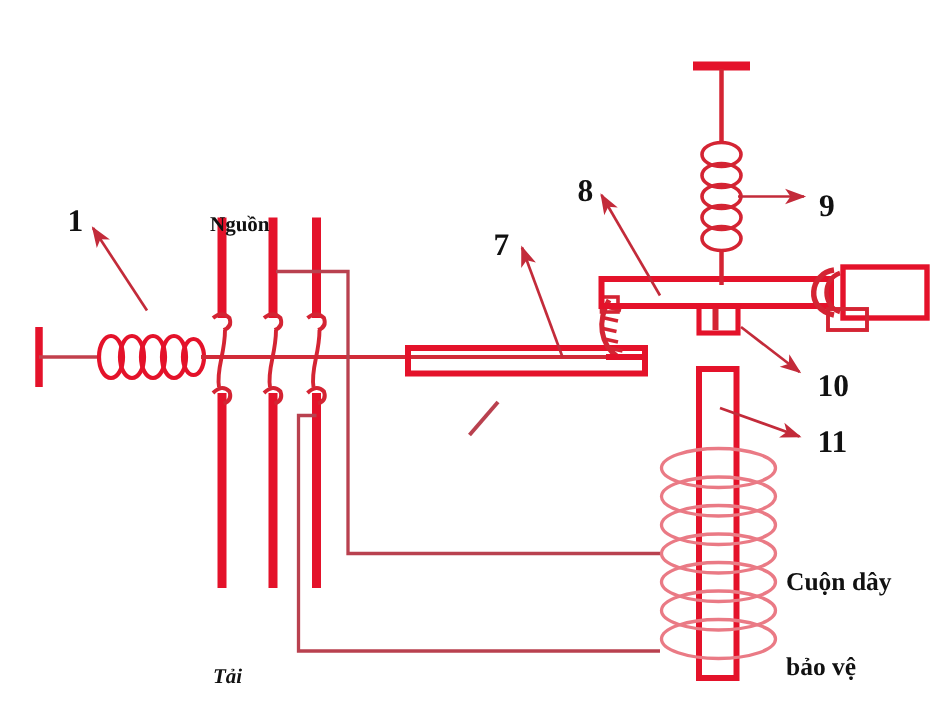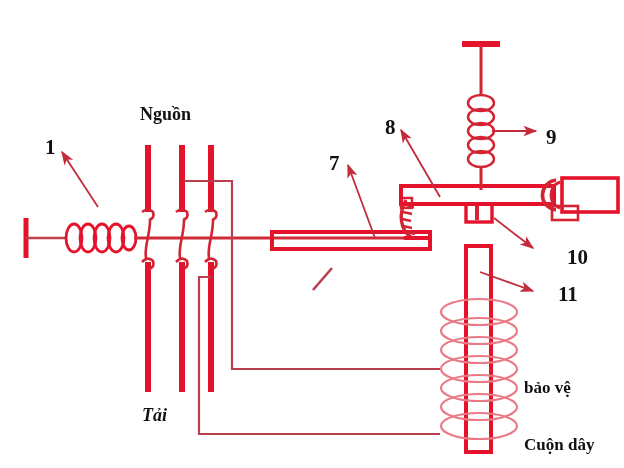--- a/index.html
+++ b/index.html
@@ -12,21 +12,21 @@
   .lbl{
     position:absolute;
     font-family:"Liberation Serif", serif;
     font-weight:bold;
     color:#111111;
     white-space:pre;
     line-height:1.12;
     letter-spacing:0px;
   }
   .lbl-num{font-size:21px;}
-  .lbl-word{font-size:18px;}
+  .lbl-word{font-size:14px;margin-top:39px;}
   .lbl-block{font-size:17px;}
 </style>
 </head>
 <body>
 
 <div id="stage">
 
   <svg id="diagram" viewBox="0 0 624 468">
     <defs>
       <marker id="arrowRed" markerWidth="9" markerHeight="9" refX="7.4" refY="3.1" orient="auto" markerUnits="strokeWidth">
@@ -141,25 +141,25 @@
       <line x1="492" y1="131" x2="536" y2="131"></line>
       <line x1="494" y1="218" x2="533" y2="248"></line>
       <line x1="480" y1="272" x2="533" y2="291"></line>
     </g>
   </svg>
 
   <div class="lbl lbl-num" style="left:45px;top:136px;">1</div>
   <div class="lbl lbl-num" style="left:329px;top:152px;">7</div>
   <div class="lbl lbl-num" style="left:385px;top:116px;">8</div>
   <div class="lbl lbl-num" style="left:546px;top:126px;">9</div>
-  <div class="lbl lbl-num" style="left:545px;top:246px;margin-left:22px;">10</div>
-  <div class="lbl lbl-num" style="left:545px;top:283px;margin-left:13px;">11</div>
+  <div class="lbl lbl-num" style="left:545px;top:246px;">10</div>
+  <div class="lbl lbl-num" style="left:545px;top:283px;">11</div>
 
   <div class="lbl lbl-word" style="left:140px;top:104px;">Nguồn</div>
   <div class="lbl lbl-word" style="left:142px;top:405px;font-style:italic;">Tải</div>
 
   <div class="lbl lbl-block" style="left:524px;top:340px;">
+    <div>Cuộn dây</div>
     <div>bảo vệ</div>
-    <div>Cuộn dây</div>
     
   </div>
 
 </div>
 
 </body></html>

